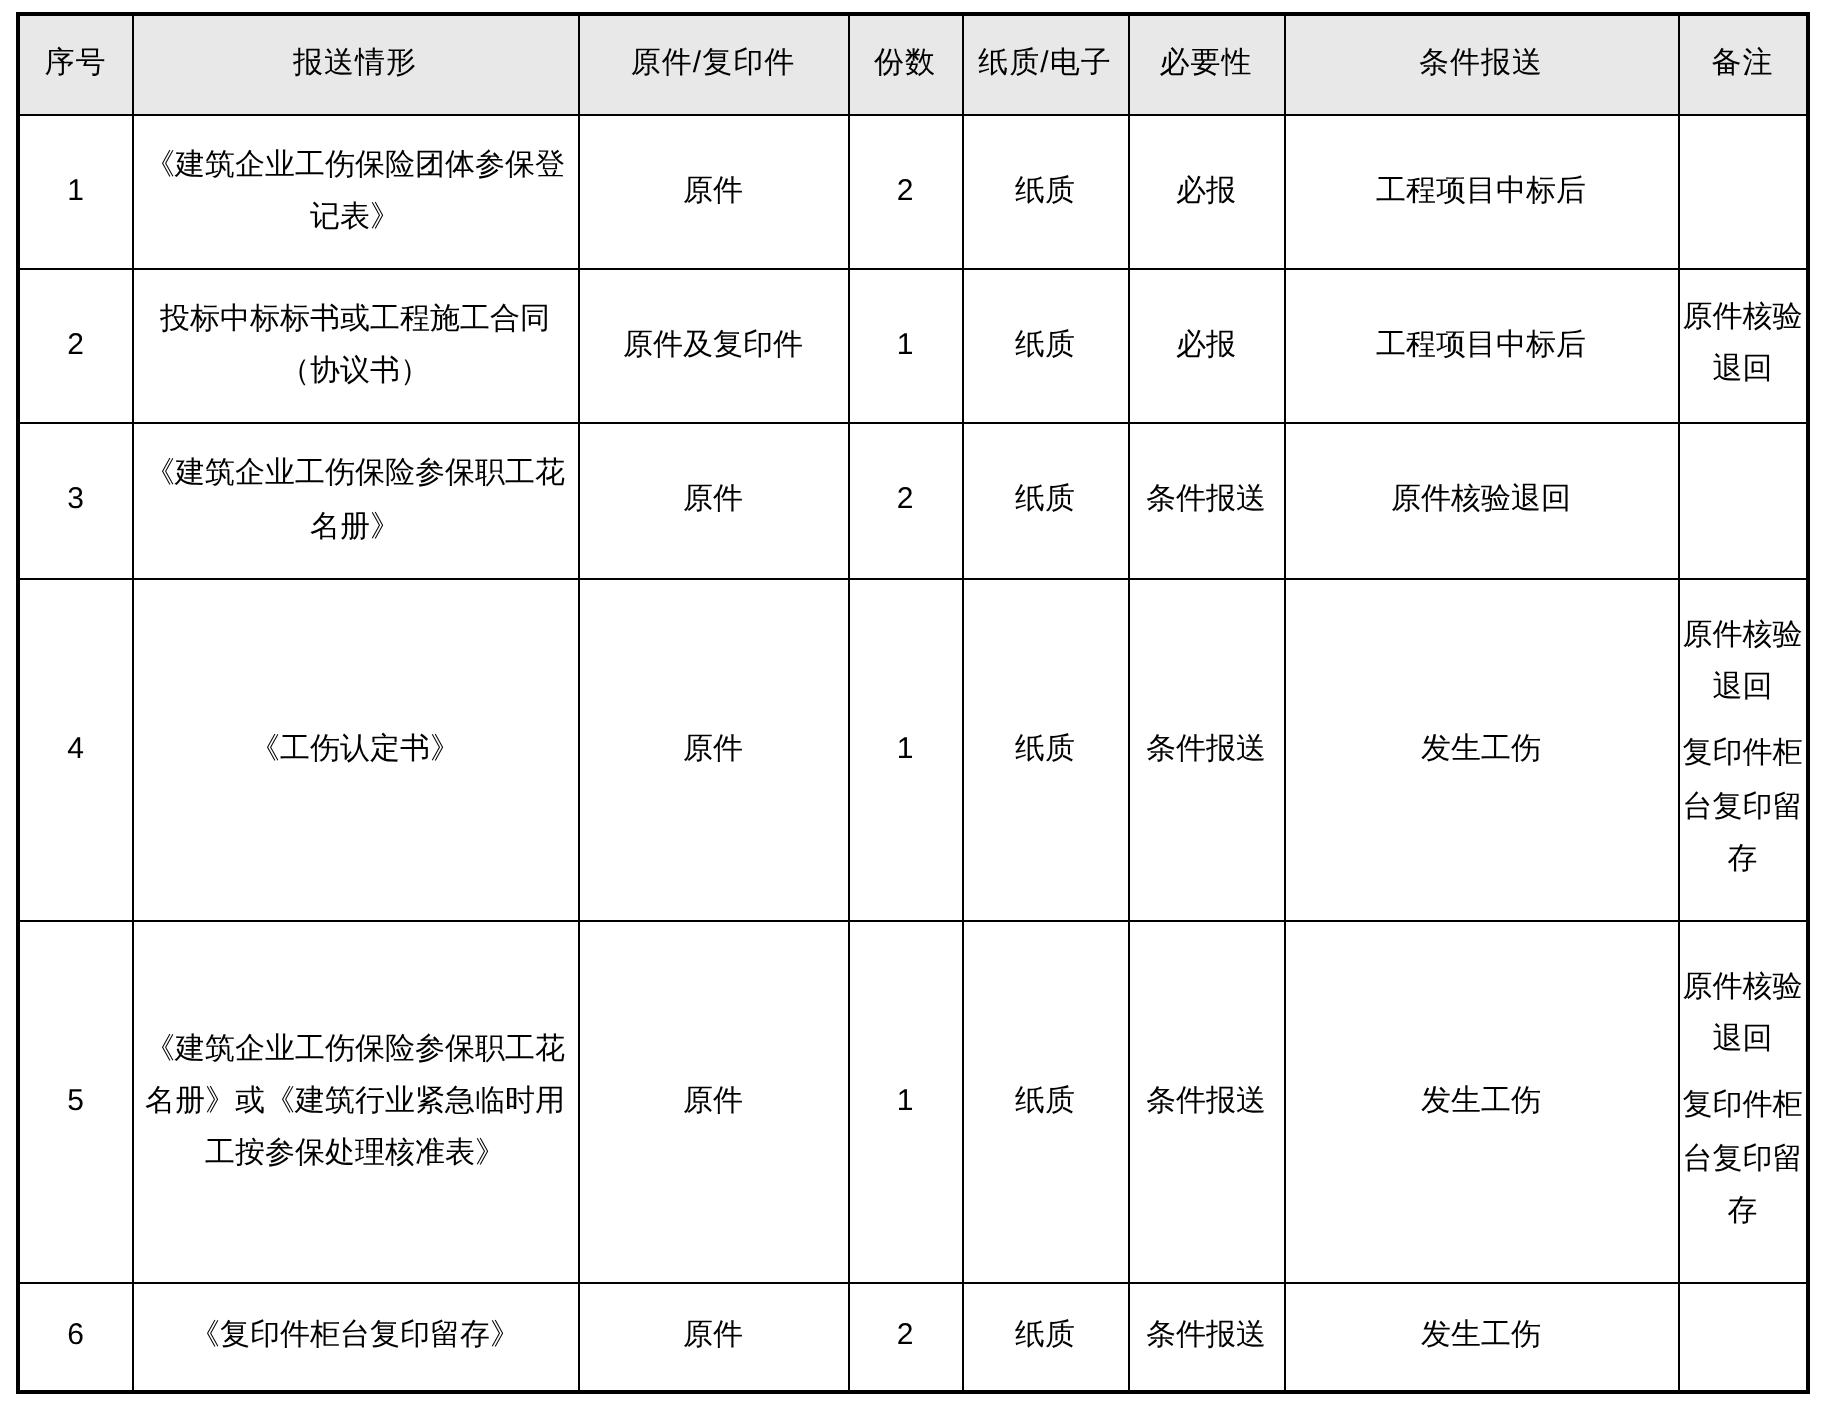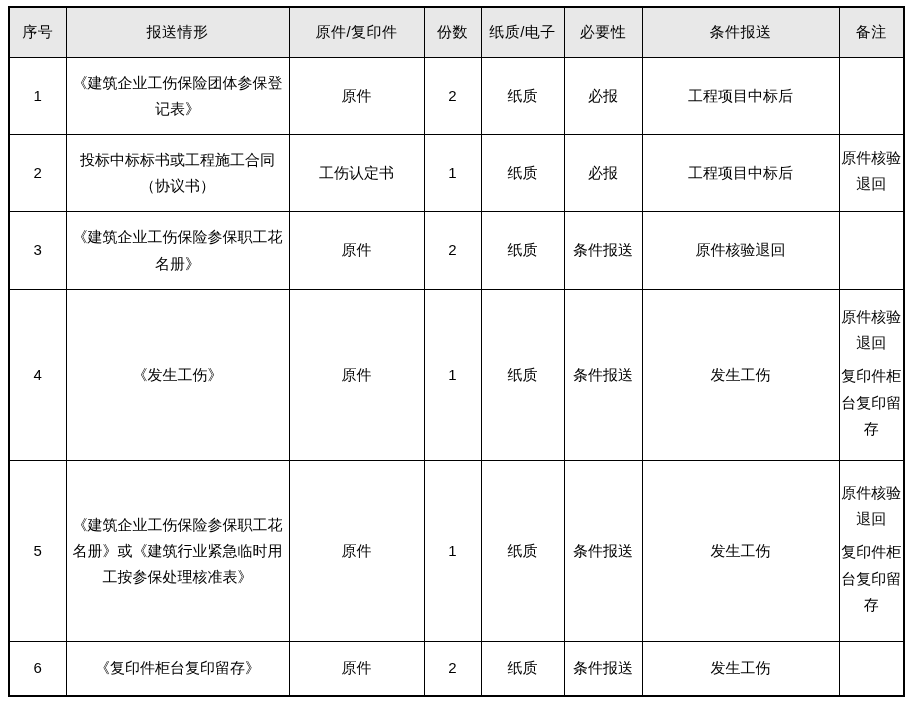--- a/index.html
+++ b/index.html
@@ -126,21 +126,21 @@
         <td>必报</td>
         <td>工程项目中标后</td>
         <td class="cell-remark">
           <p></p>
         </td>
       </tr>
 
       <tr class="row-h2 row-top">
         <td>2</td>
         <td class="cell-name">投标中标标书或工程施工合同（协议书）</td>
-        <td>工伤认定书</td>
+        <td>原件及复印件</td>
         <td>1</td>
         <td>纸质</td>
         <td>必报</td>
         <td>工程项目中标后</td>
         <td class="cell-remark remark-mid">
           <p>原件核验退回</p>
         </td>
       </tr>
 
       <tr class="row-h3 row-top">
@@ -151,21 +151,21 @@
         <td>纸质</td>
         <td>条件报送</td>
         <td>原件核验退回</td>
         <td class="cell-remark">
           <p></p>
         </td>
       </tr>
 
       <tr class="row-h4">
         <td>4</td>
-        <td class="cell-name">《发生工伤》</td>
+        <td class="cell-name">《工伤认定书》</td>
         <td>原件</td>
         <td>1</td>
         <td>纸质</td>
         <td>条件报送</td>
         <td>发生工伤</td>
         <td class="cell-remark">
           <p>原件核验退回</p>
           <p>复印件柜台复印留存</p>
         </td>
       </tr>

